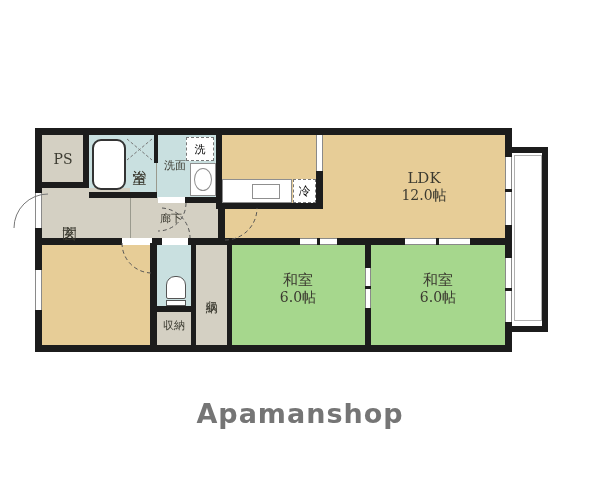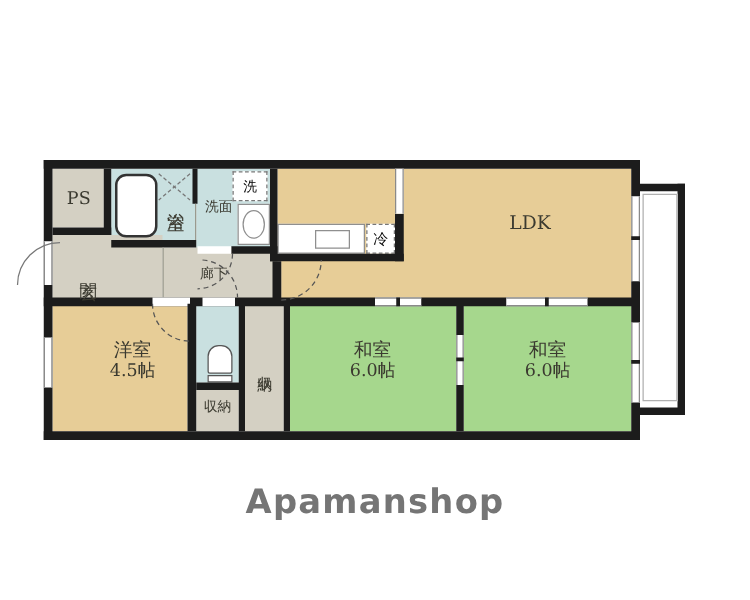--- a/index.html
+++ b/index.html
@@ -28,21 +28,21 @@
   .basin{border:1px solid #8f8f8f;}
   .basin-oval{position:absolute;left:3px;top:4px;right:3px;bottom:4px;border:1px solid #8f8f8f;border-radius:50%;}
   .toilet-bowl{border:1px solid #555;border-radius:9px 9px 2px 2px;}
   .toilet-base{border:1px solid #555;}
   .balcony-inner{position:absolute;border:1px solid #b0b0b0;background:#fff;}
   
   .lbl{position:absolute;color:#3b3a30;text-align:center;line-height:1.15;}
   .lbl .size{display:block;}
   .vlabel{writing-mode:vertical-rl;text-orientation:upright;letter-spacing:1px;}
   .s15{font-size:15px;} .s14{font-size:14px;} .s13{font-size:11px;} .s12{font-size:12px;} .s11{font-size:11px;}
-  .brand{position:absolute;left:0;right:0;top:386px;text-align:center;color:#757575;
+  .brand{position:absolute;left:0;right:0;top:398px;text-align:center;color:#757575;
          font-family:"DejaVu Sans","Liberation Sans",sans-serif;font-size:27px;font-weight:600;letter-spacing:1px;}
   svg.overlay{position:absolute;left:0;top:0;pointer-events:none;}
 </style>
 </head>
 <body>
 
 <div class="canvas">
 
   <div class="fill f-gray" style="left:42px;top:135px;width:41px;height:47px;"></div>
   <div class="fill f-blue" style="left:89px;top:135px;width:68px;height:62px;"></div>
@@ -130,26 +130,23 @@
   </svg>
 
   <div class="lbl s14" style="left:48px;top:151px;width:30px;">PS</div>
   <div class="lbl s14 vlabel" style="left:132px;top:140px;height:40px;">浴室</div>
   <div class="lbl s13" style="left:158px;top:160px;width:34px;">洗面</div>
   <div class="lbl s14 vlabel" style="left:62px;top:195px;height:42px;">玄関</div>
   <div class="lbl s13" style="left:152px;top:213px;width:38px;">廊下</div>
 
   <div class="lbl s15" style="left:384px;top:170px;width:80px;">
     <span>LDK</span>
+    <span class="size s14">12.0帖</span>
   </div>
 
-  <div class="lbl s15" style="left:66px;top:272px;width:80px;">
-    <span>洋室</span>
-    <span class="size s14">4.5帖</span>
-  </div>
 
   <div class="lbl s11" style="left:157px;top:320px;width:34px;">収納</div>
   <div class="lbl s12 vlabel" style="left:204px;top:276px;height:32px;">収納</div>
 
   <div class="lbl s15" style="left:258px;top:272px;width:80px;">
     <span>和室</span>
     <span class="size s14">6.0帖</span>
   </div>
   <div class="lbl s15" style="left:398px;top:272px;width:80px;">
     <span>和室</span>

